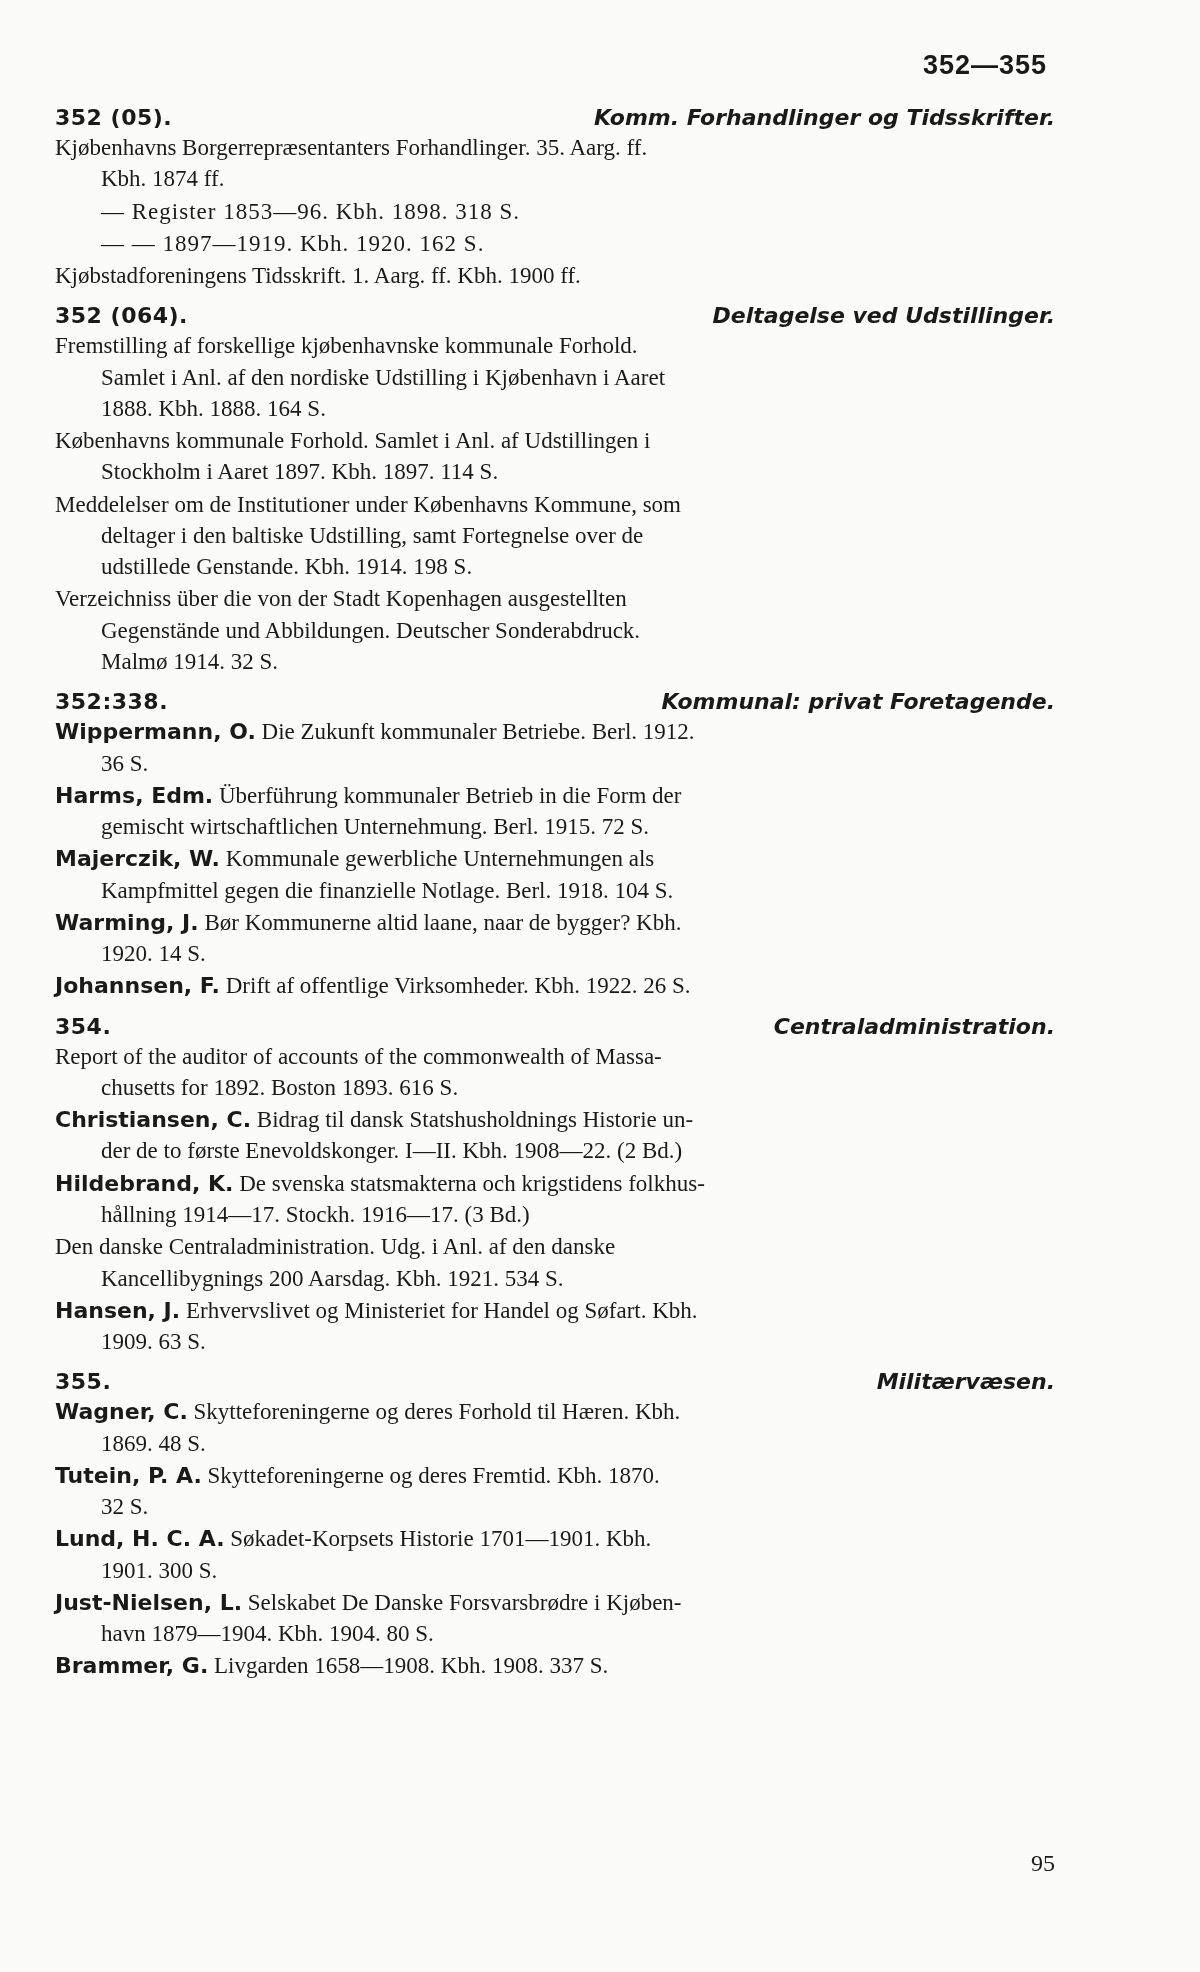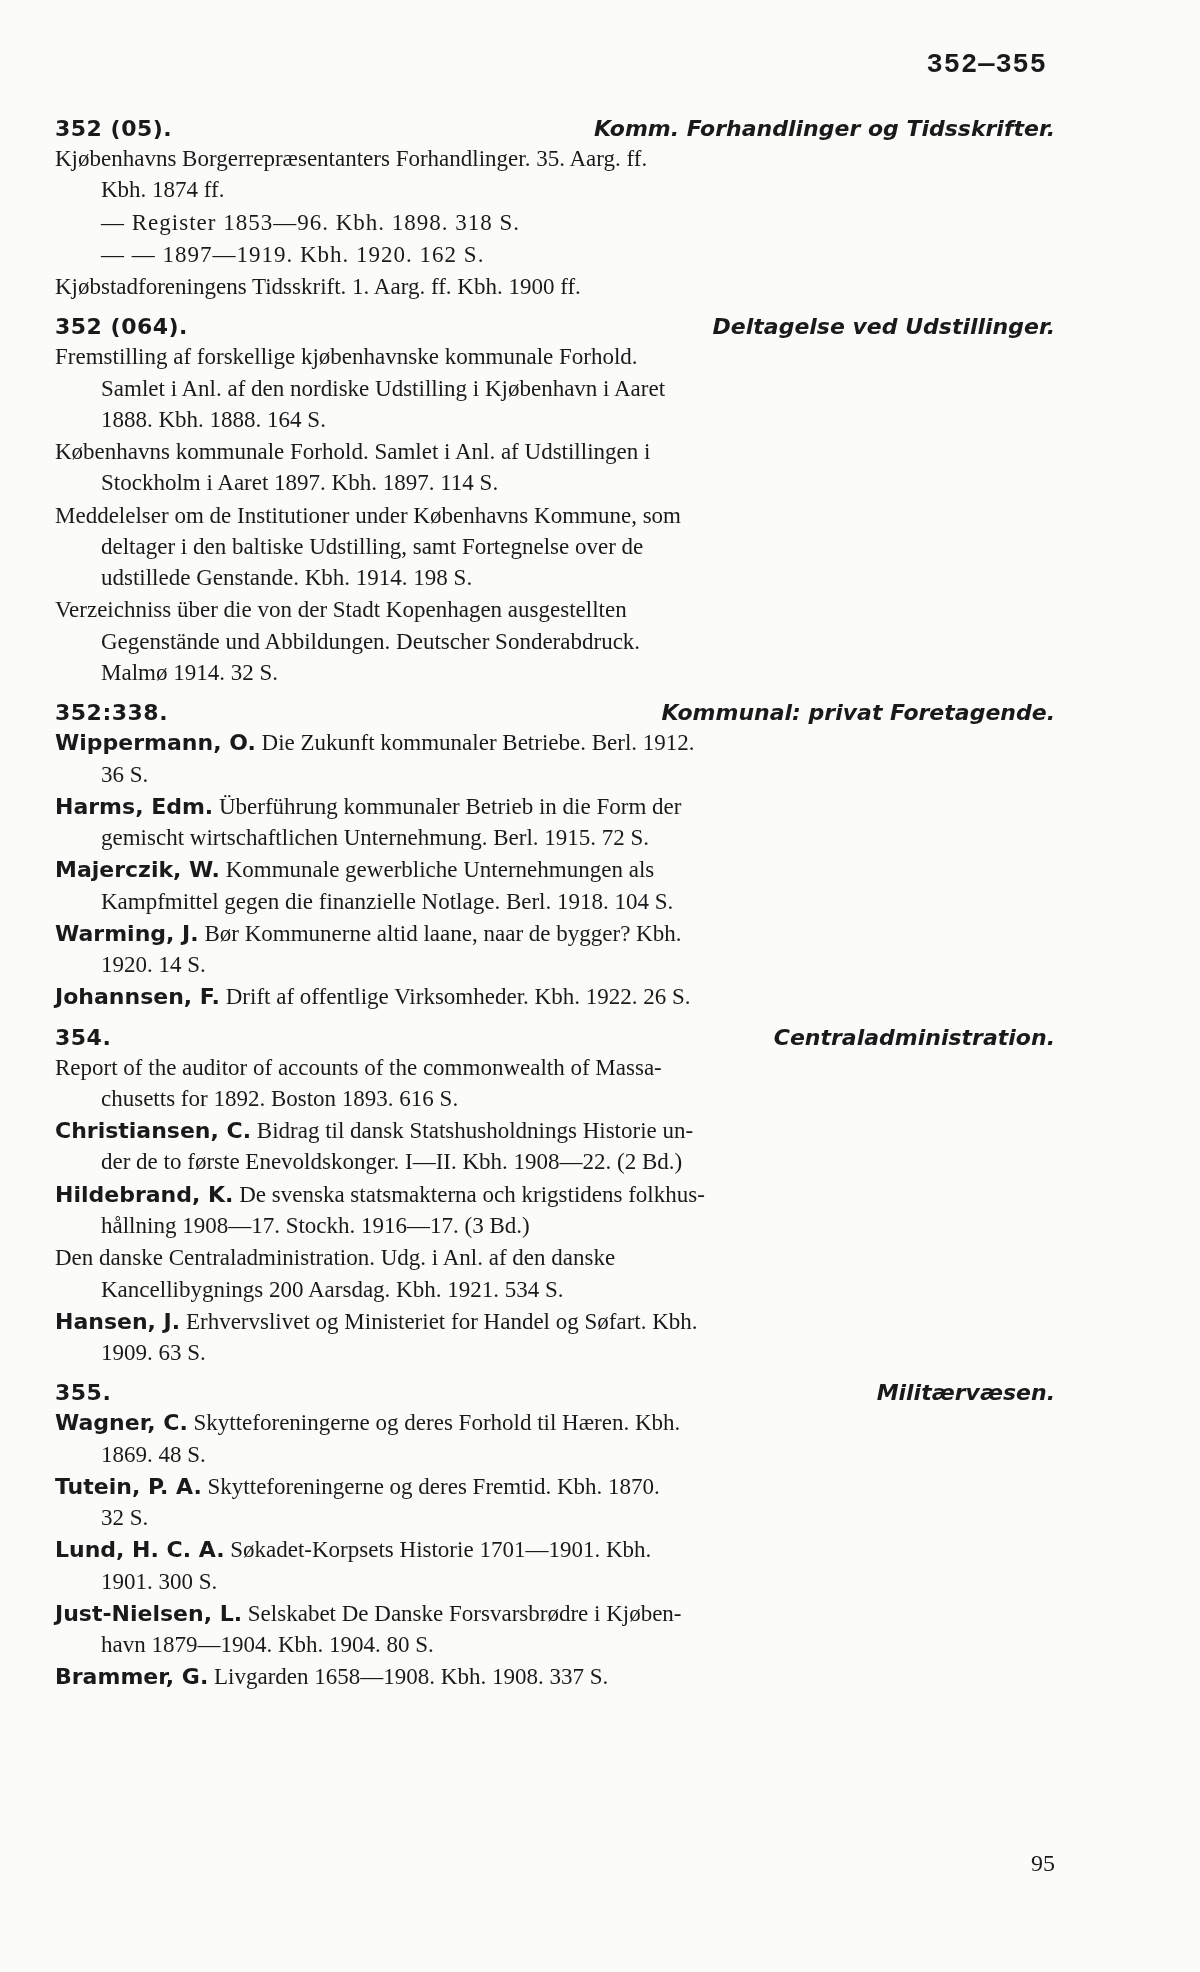--- a/index.html
+++ b/index.html
@@ -23,26 +23,26 @@
     background: #fbfbf9;
   }
   .content {
     position: absolute;
     left: 55px;
     top: 50px;
     width: 1000px;
   }
   .running-head {
     text-align: right;
-    font-family: Liberation Mono, monospace;
+    font-family: Liberation Sans, sans-serif;
     font-weight: bold;
     font-size: 27px;
     letter-spacing: 1px;
     padding-right: 8px;
-    margin-bottom: 36px;
+    margin-bottom: 24px;
   }
   .section-head {
     display: flex;
     justify-content: space-between;
     align-items: baseline;
     font-family: "DejaVu Sans", sans-serif;
     font-weight: bold;
     font-size: 22px;
     margin-top: 12px;
     margin-bottom: 2px;
@@ -171,21 +171,21 @@
       <span class="ind">chusetts for 1892.  Boston 1893.  616 S.</span>
     </p>
     <p class="entry">
       <span class="author">Christiansen, C.</span>
       <span>Bidrag til dansk Statshusholdnings Historie un-</span>
       <span class="ind">der de to første Enevoldskonger.  I—II. Kbh. 1908—22.  (2 Bd.)</span>
     </p>
     <p class="entry">
       <span class="author">Hildebrand, K.</span>
       <span>De svenska statsmakterna och krigstidens folkhus-</span>
-      <span class="ind">hållning 1908—17.  Stockh. 1916—17.  (3 Bd.)</span>
+      <span class="ind">hållning 1914—17.  Stockh. 1916—17.  (3 Bd.)</span>
     </p>
     <p class="entry">
       <span>Den danske Centraladministration.  Udg. i Anl. af den danske</span>
       <span class="ind">Kancellibygnings 200 Aarsdag.  Kbh.  1921.  534 S.</span>
     </p>
     <p class="entry">
       <span class="author">Hansen, J.</span>
       <span>Erhvervslivet og Ministeriet for Handel og Søfart. Kbh.</span>
       <span class="ind">1909.  63 S.</span>
     </p>

